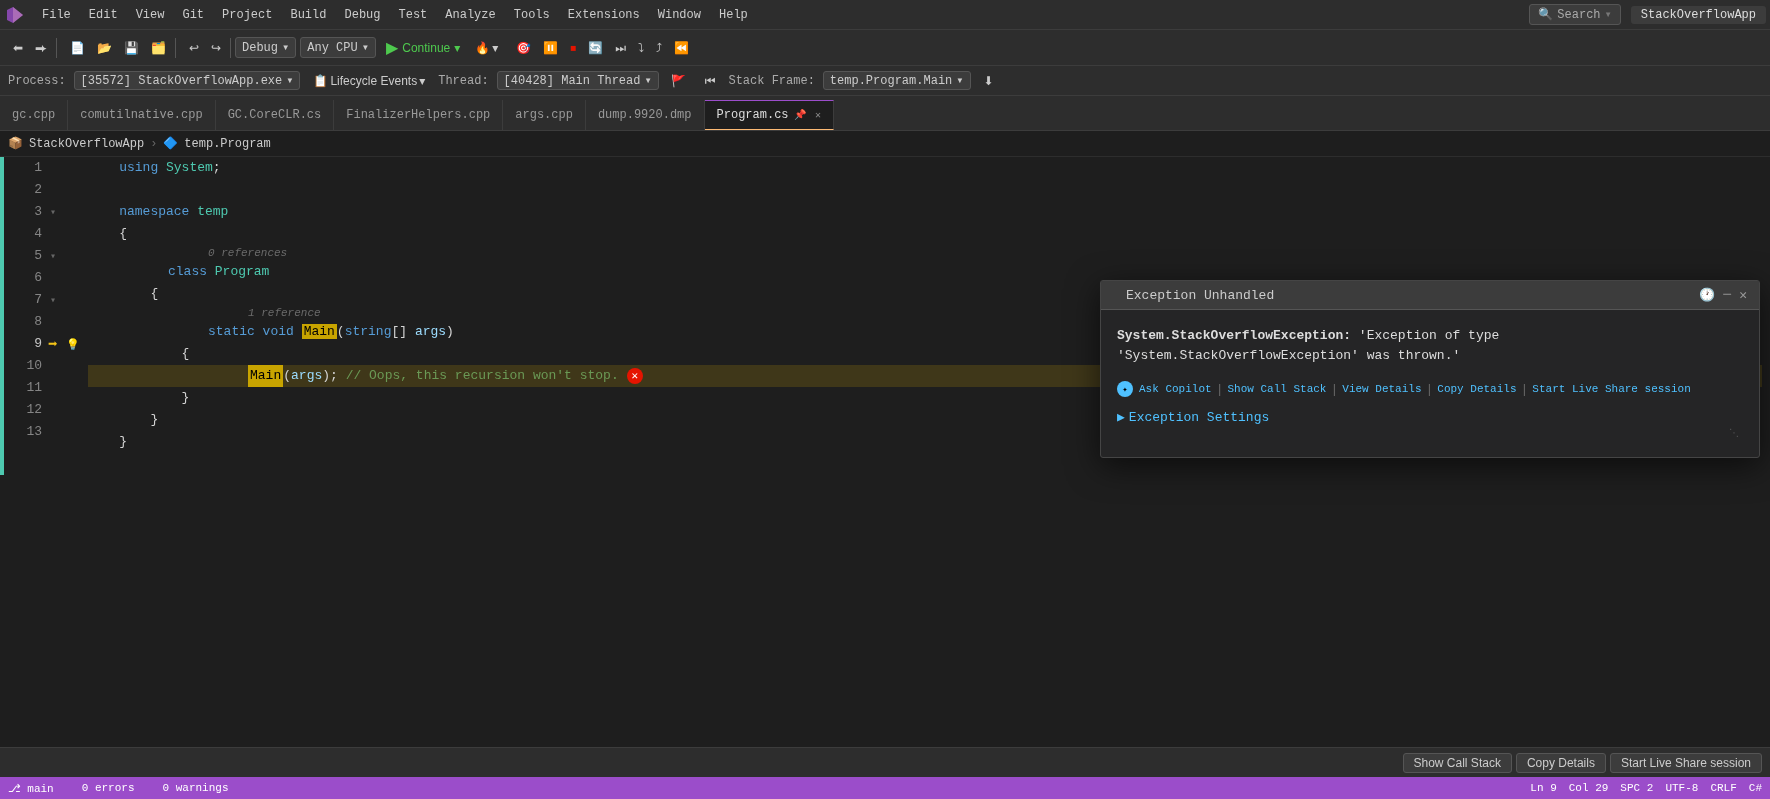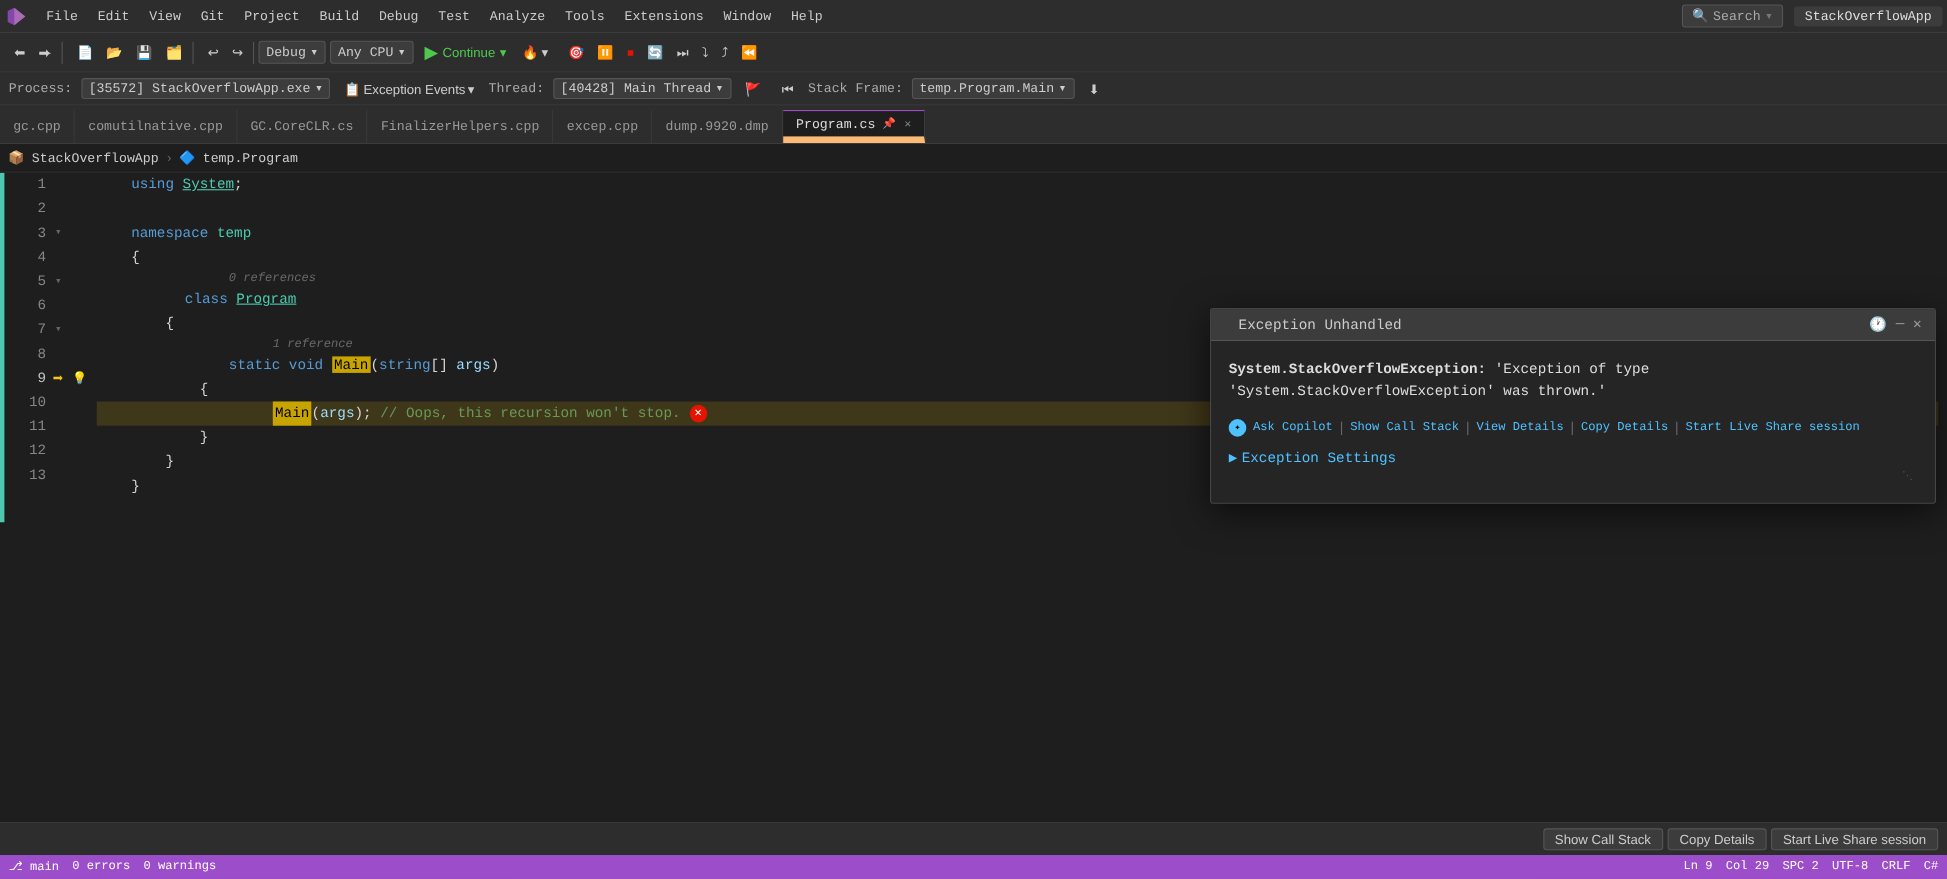--- a/index.html
+++ b/index.html
@@ -159,21 +159,21 @@
       color: #999;
       cursor: pointer;
       border-right: 1px solid #3c3c3c;
       white-space: nowrap;
       background: #2d2d2d;
     }
     .tab.active {
       background: #1e1e1e;
       color: #ddd;
       border-top: 1px solid #9b4dca;
-      border-bottom: 6px solid #fdba74;
+      border-bottom: 1px solid #fdba74;
     }
     .tab-close {
       color: #888;
       font-size: 10px;
       cursor: pointer;
       margin-left: 2px;
     }
 
     
     .editor-area {
@@ -243,21 +243,21 @@
       line-height: 22px;
       white-space: pre;
       position: relative;
     }
     .code-line.highlighted {
       background: rgba(255, 200, 0, 0.15);
     }
 
     
     .kw { color: #569cd6; }
-    .type { color: #4ec9b0; text-decoration: underline; }
+    .type { color: #4ec9b0; }
     .method { color: #dcdcaa; }
     .comment { color: #6a9955; }
     .ns { color: #4ec9b0; text-align: center; }
     .param { color: #9cdcfe; }
     .ref-hint { color: #6a6a6a; font-style: italic; font-size: 11px; }
     .left-bar {
       width: 4px;
       background: #4ec9b0;
       position: absolute;
       left: 0;
@@ -365,21 +365,21 @@
     .status-bar {
       position: fixed;
       bottom: 0;
       left: 0;
       right: 0;
       height: 22px;
       background: #9b4dca;
       display: flex;
       align-items: center;
       padding: 0 8px;
-      gap: 12px;
+      gap: 28px;
       font-size: 11px;
       color: #fff;
       z-index: 200;
     }
     .status-bar-right {
       margin-left: auto;
       display: flex;
       gap: 12px;
     }
 
@@ -485,21 +485,21 @@
 </div>
 
 <div class="debug-bar">
   <span class="debug-label">Process:</span>
   <div class="debug-dropdown">
     <span>[35572] StackOverflowApp.exe</span>
     <span>▾</span>
   </div>
   <button class="tb-btn">
     <span>📋</span>
-    <span>Exception Events</span>▾
+    <span>Lifecycle Events</span>▾
   </button>
   <span class="debug-label">Thread:</span>
   <div class="debug-dropdown">
     <span>[40428] Main Thread</span>
     <span>▾</span>
   </div>
   <button class="tb-btn">🚩</button>
   <button class="tb-btn">⏮</button>
   <span class="debug-label">Stack Frame:</span>
   <div class="debug-dropdown">
@@ -516,21 +516,21 @@
   <div class="tab">
     <span>comutilnative.cpp</span>
   </div>
   <div class="tab">
     <span>GC.CoreCLR.cs</span>
   </div>
   <div class="tab">
     <span>FinalizerHelpers.cpp</span>
   </div>
   <div class="tab">
-    <span>excep.cpp</span>
+    <span>args.cpp</span>
   </div>
   <div class="tab">
     <span>dump.9920.dmp</span>
   </div>
   <div class="tab active">
     <span>Program.cs</span>
     <span style="color:#9b4dca;font-size:10px">📌</span>
     <span class="tab-close">✕</span>
   </div>
 </div>

